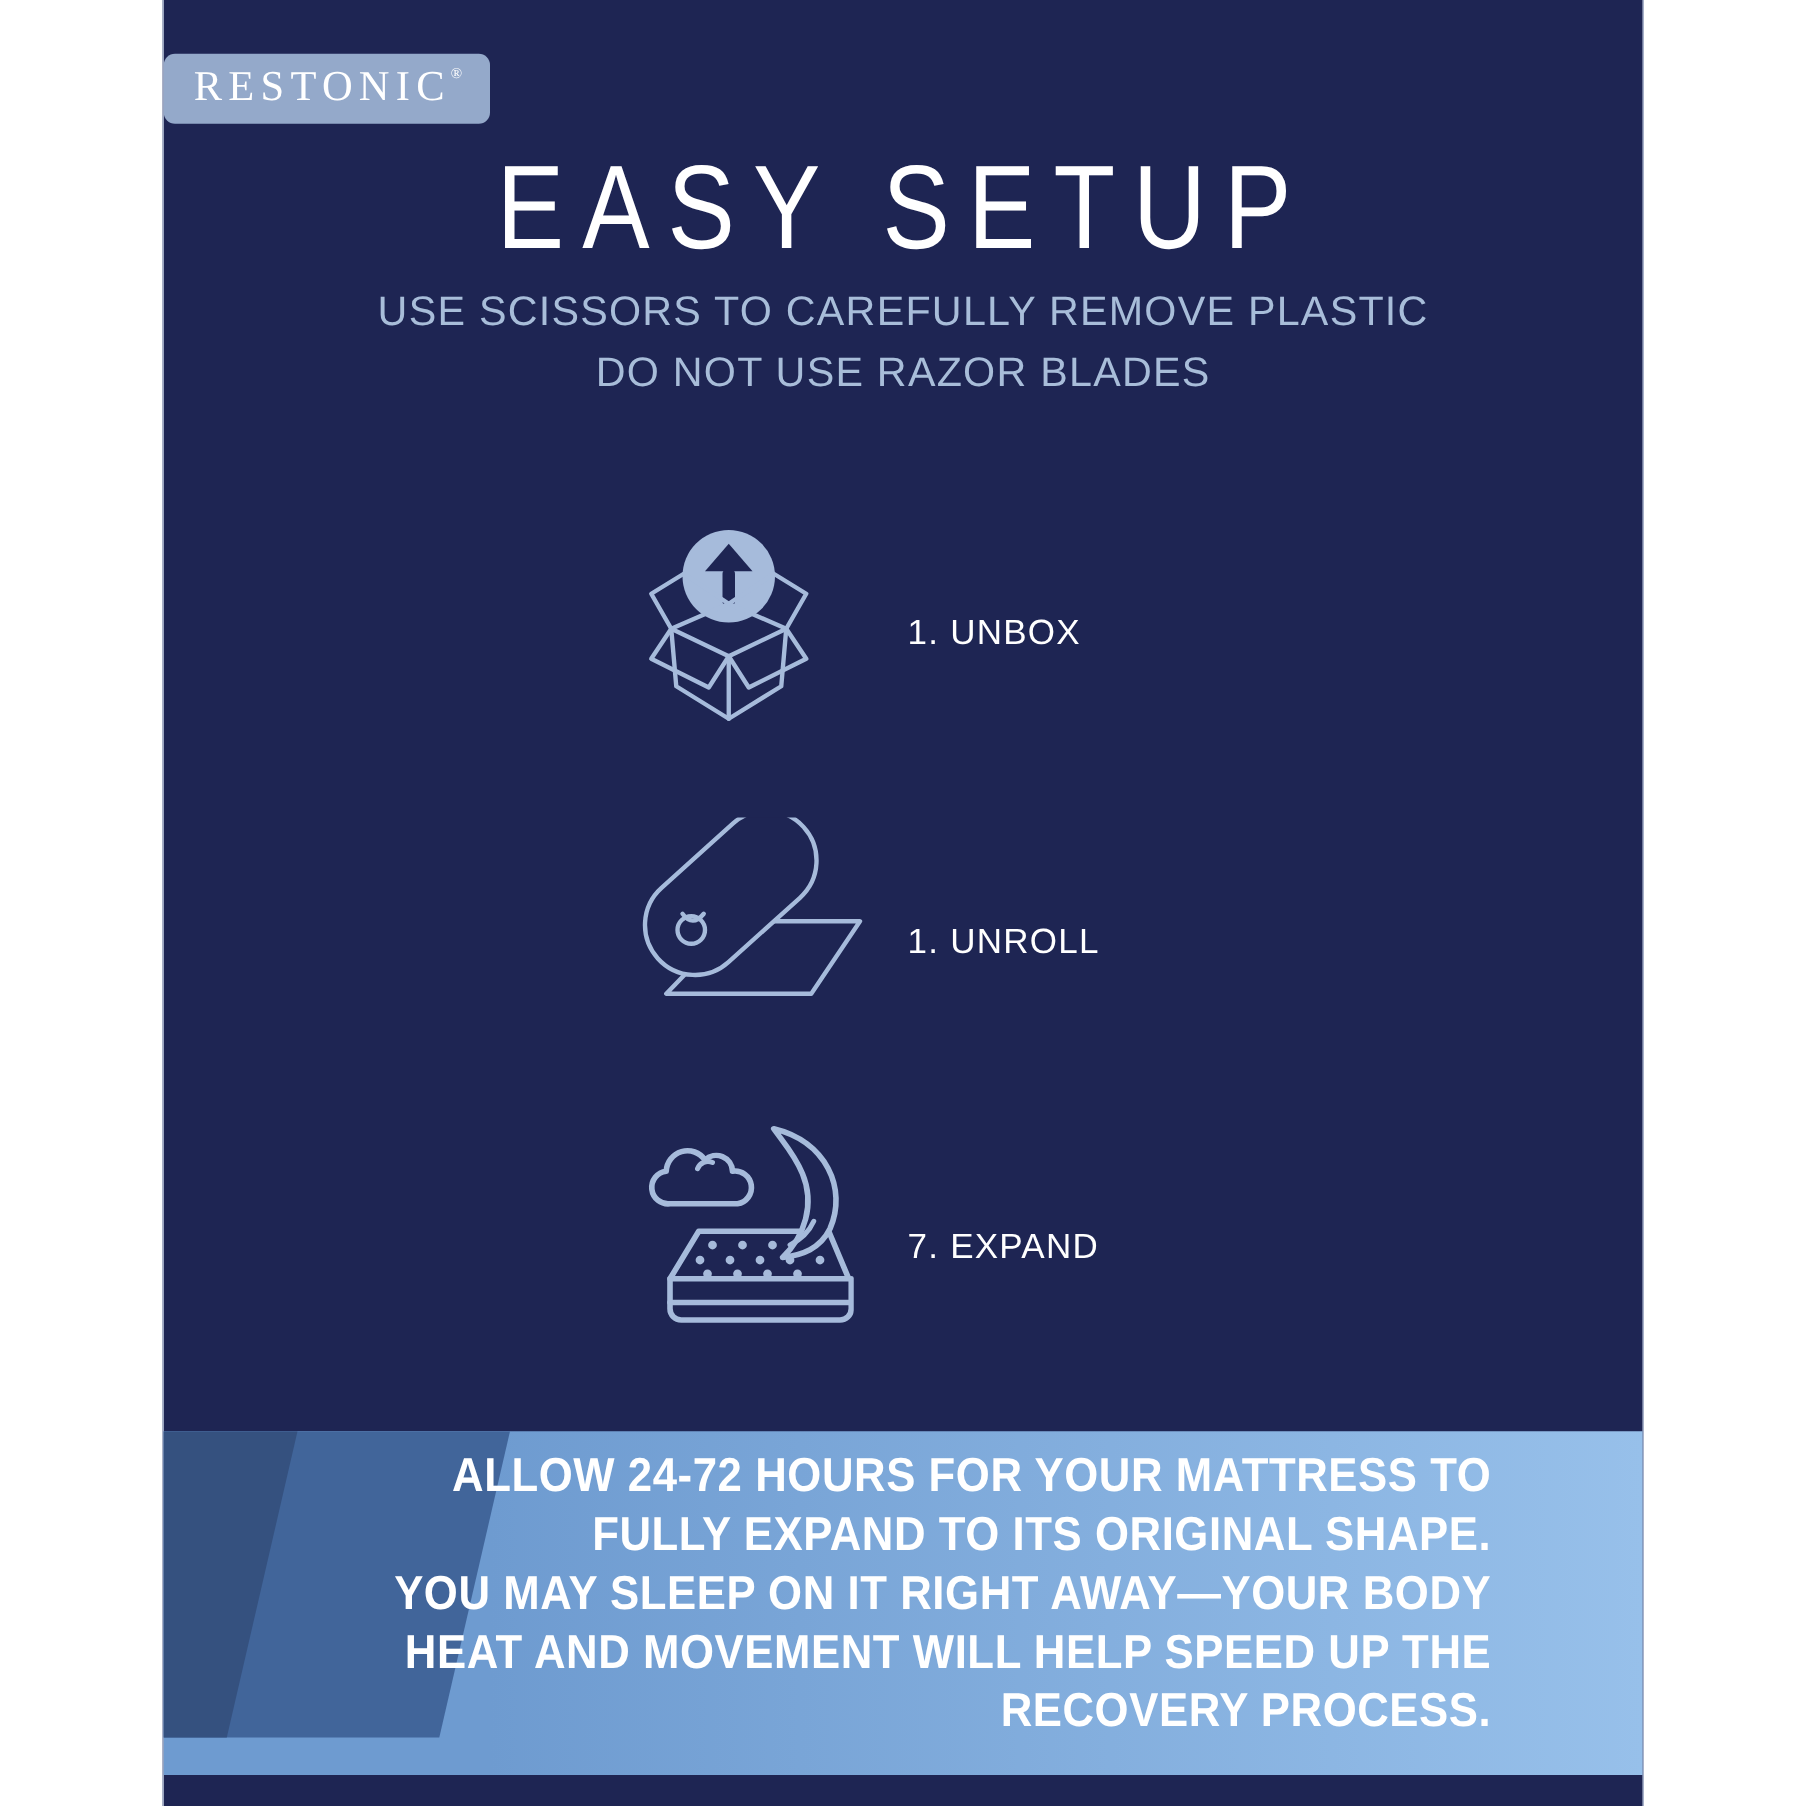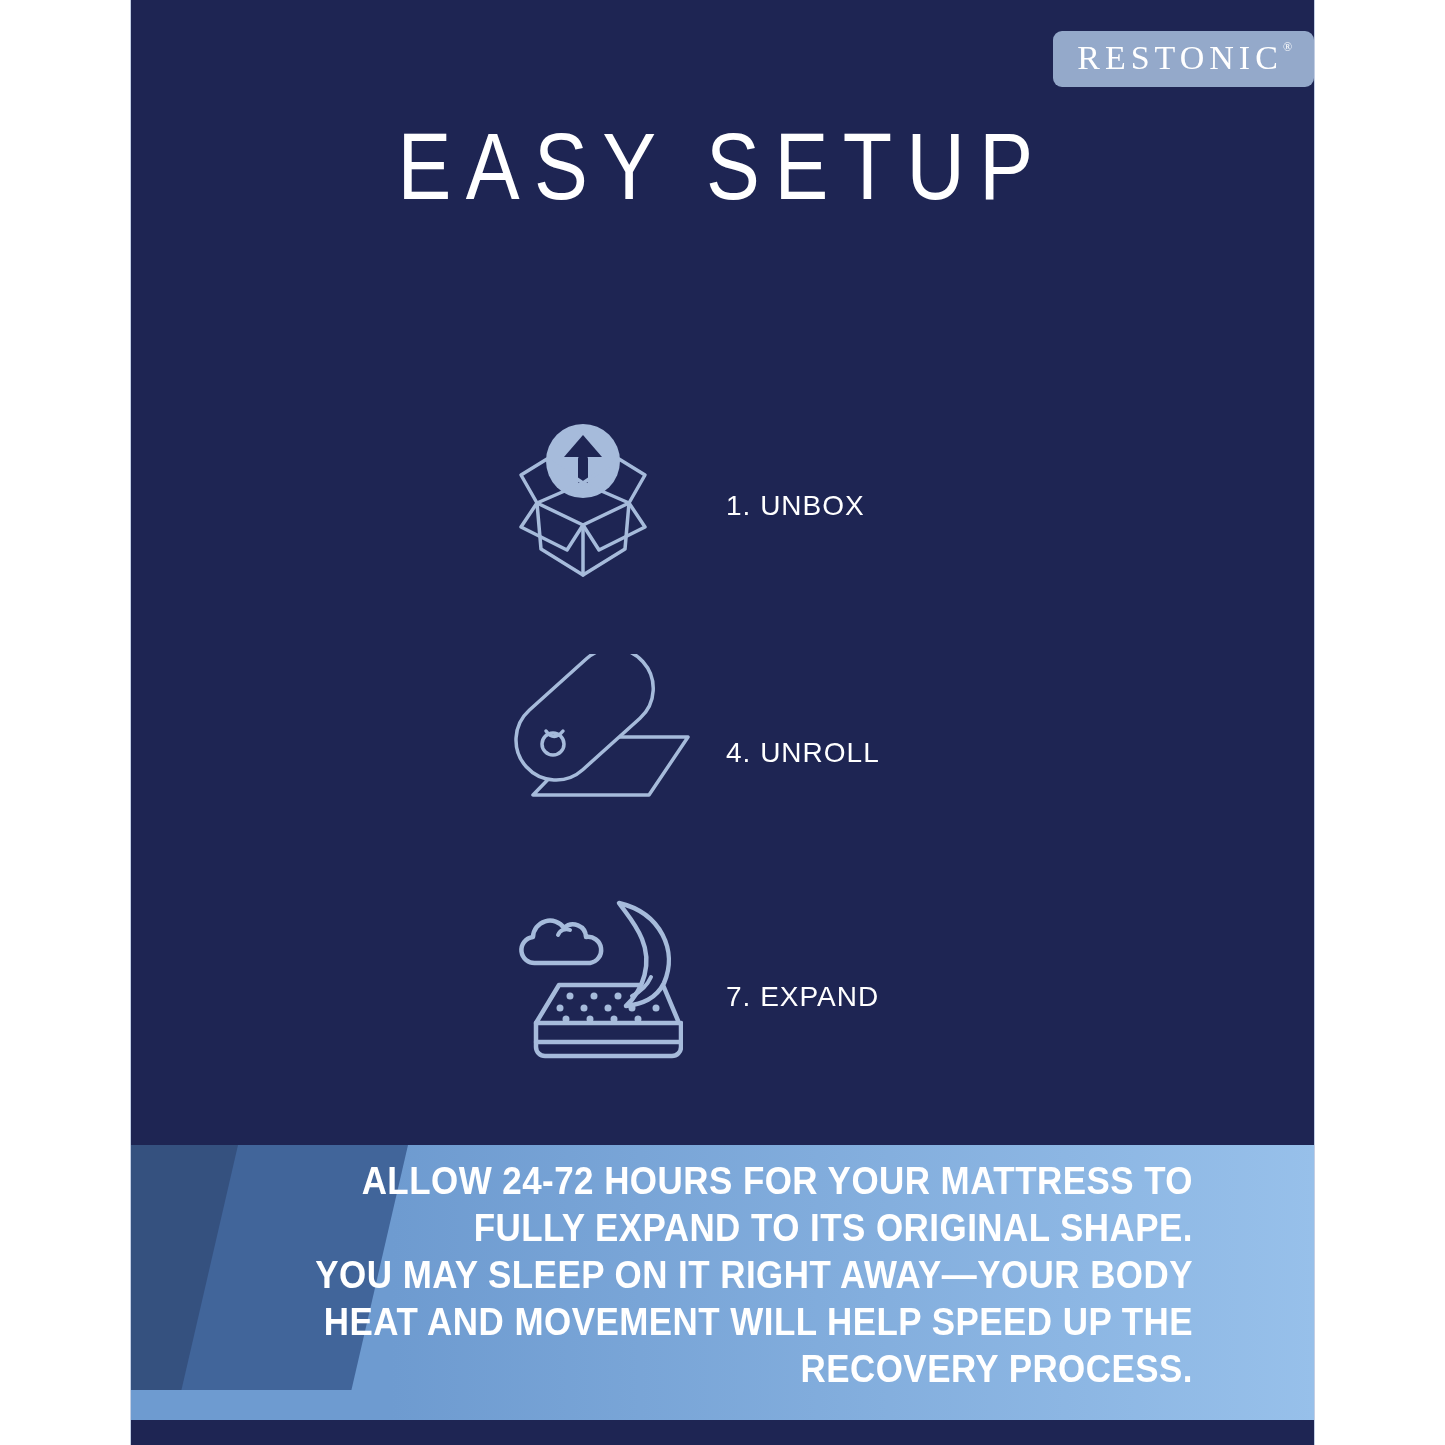--- a/index.html
+++ b/index.html
@@ -4,21 +4,21 @@
 <style>
   html,body{margin:0;padding:0;}
   body{
     width:1445px;height:1445px;position:relative;background:#ffffff;
     font-family:"Liberation Sans", sans-serif;overflow:hidden;
   }
   .card{
     position:absolute;left:130px;top:0;width:1183px;height:1445px;
     background:#1e2553;border-left:1px solid #c3cfe4;border-right:1px solid #c3cfe4;
   }
-  .logo-wrap{position:absolute;top:31px;left:0;width:100%;text-align:right;}
+  .logo-wrap{position:absolute;top:43px;left:0;width:100%;text-align:left;}
   .logo-badge{
     display:inline-block;background:#94a9ca;color:#ffffff;border-radius:9px;
     font-family:"Liberation Serif", serif;font-size:34px;letter-spacing:5px;
     padding:8px 22px 10px 24px;font-weight:400;
   }
   .logo-badge sup{font-size:12px;letter-spacing:0;vertical-align:18px;}
   .title{
     position:absolute;top:112px;left:0;width:100%;text-align:center;
     color:#ffffff;font-size:95px;font-weight:400;letter-spacing:17px;
     transform:scaleX(0.85);transform-origin:50% 50%;white-space:nowrap;
@@ -50,20 +50,24 @@
 <body>
 
 <div class="card">
 
   <div class="logo-wrap">
     <span class="logo-badge"><span>RESTONIC</span><sup>®</sup></span>
   </div>
 
   <div class="title">EASY SETUP</div>
 
+  <div class="subtitle">
+    <div>USE SCISSORS TO CAREFULLY REMOVE PLASTIC</div>
+    <div>DO NOT USE RAZOR BLADES</div>
+  </div>
 
   <svg class="step-icon" style="left:385px;top:421px" width="135" height="162" viewBox="0 0 135 162">
     <circle cx="67" cy="40" r="37" fill="#a6bbdb"></circle>
     <path d="M67 14 L48 36 L86 36 Z" fill="#1e2553"></path>
     <rect x="62" y="35" width="10" height="28" rx="3" fill="#1e2553"></rect>
     <g class="st" stroke-width="3.5">
       <path d="M67 62 L21 82 L67 104 L113 82 Z"></path>
       <path d="M21 82 L25 128 L67 154 L109 128 L113 82"></path>
       <path d="M67 104 L67 154"></path>
       <path d="M67 62 L31 38 L5 54 L21 82"></path>
@@ -79,21 +83,21 @@
       <path d="M30 133 L146 133 L185 75 L86 75 Z"></path>
     </g>
     <g transform="rotate(-42 53 78)">
       <rect x="13" y="38" width="157" height="80" rx="40" fill="#1e2553" stroke="#a6bbdb" stroke-width="3.5"></rect>
     </g>
     <g class="st" stroke-width="3.5">
       <circle cx="50" cy="82" r="11"></circle>
       <path d="M43 69 Q51 80 60 69"></path>
     </g>
   </svg>
-  <div class="step-label" style="top:733px">4. UNROLL</div>
+  <div class="step-label" style="top:733px">1. UNROLL</div>
 
   <svg class="step-icon" style="left:375px;top:891px" width="177" height="182" viewBox="0 0 177 182">
     <g class="st" stroke-width="4.5">
       <path d="M30 132 L53 94 L157 94 L173 132 Z"></path>
       <path d="M30 132 v24 a9 9 0 0 0 9 9 h127 a9 9 0 0 0 9 -9 v-24"></path>
       <path d="M30 151 L173 151"></path>
     </g>
     <g fill="#a6bbdb">
       <circle cx="64" cy="105" r="3.5"></circle>
         <circle cx="88" cy="105" r="3.5"></circle>

